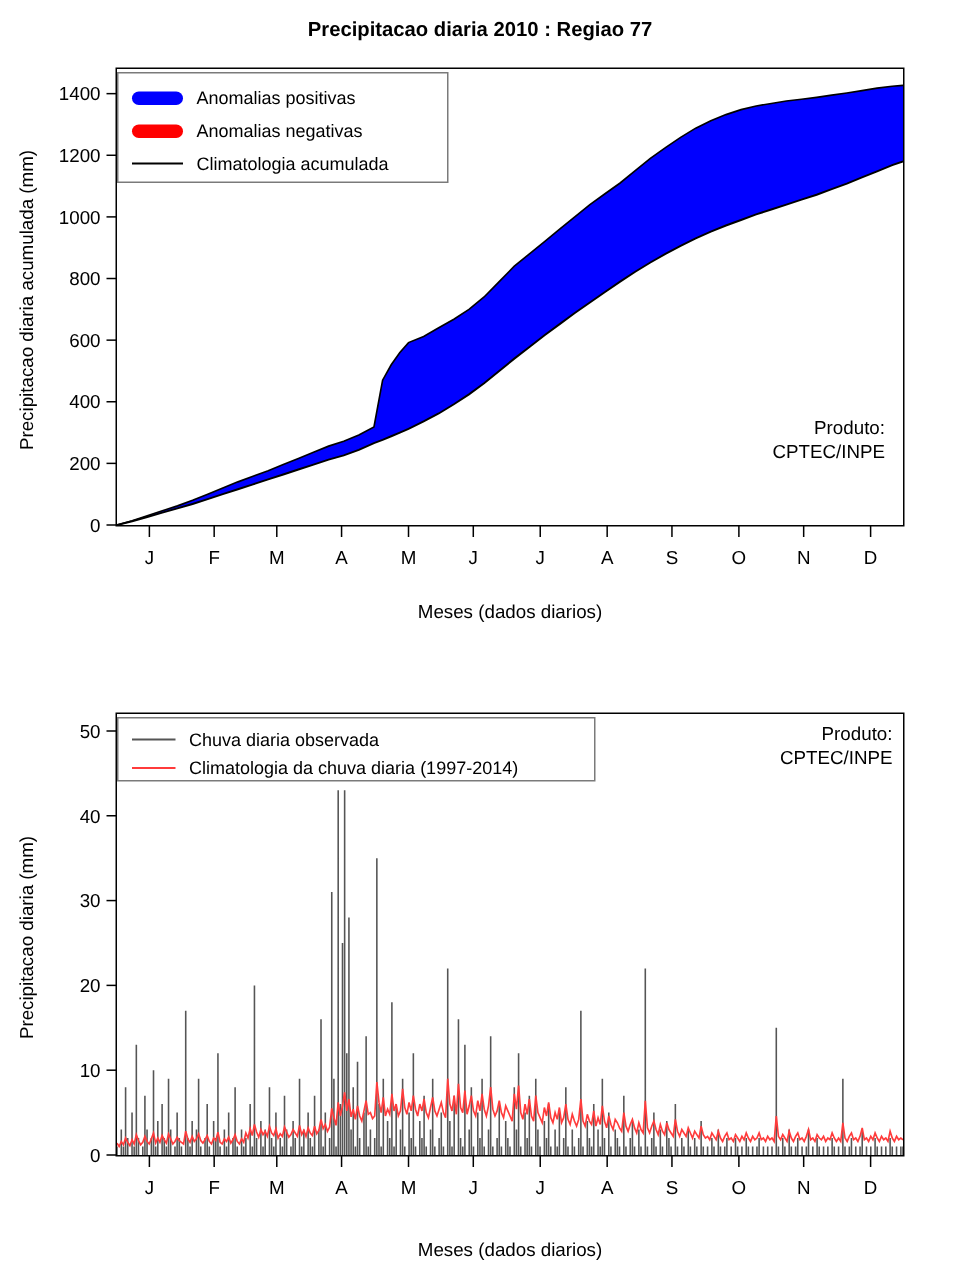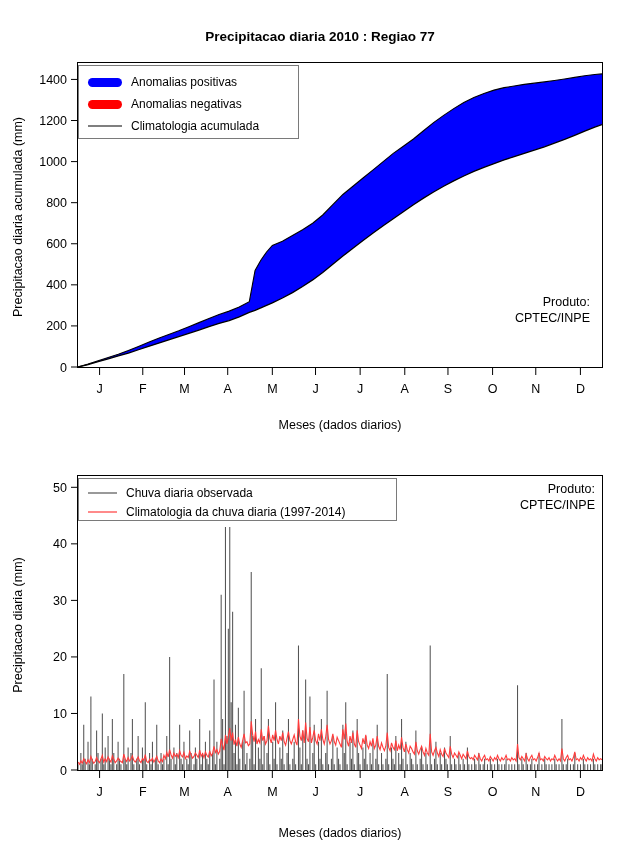--- a/index.html
+++ b/index.html
@@ -1,19 +1,19 @@
 <!DOCTYPE html>
 <html><head>
 <meta charset="utf-8">
 <style>
   html,body{margin:0;padding:0;background:#ffffff;}
   body{width:640px;height:850px;font-family:"Liberation Sans",sans-serif;color:#000;}
   .page{position:relative;width:640px;height:850px;overflow:hidden;}
   .panel{position:absolute;left:0;width:640px;}
-  #panel-top{top:17px;height:425px;}
+  #panel-top{top:0;height:425px;}
   #panel-bottom{top:425px;height:425px;}
   svg{display:block;}
   .ttl{font-family:"Liberation Sans",sans-serif;font-weight:bold;font-size:13.5px;}
   .axlab{font-family:"Liberation Sans",sans-serif;font-size:12.5px;}
   .ticklab{font-family:"Liberation Sans",sans-serif;font-size:12.5px;}
   .leglab{font-family:"Liberation Sans",sans-serif;font-size:12px;}
   .annot{font-family:"Liberation Sans",sans-serif;font-size:12.5px;}
   .frame{fill:none;stroke:#000;stroke-width:1;}
   .legbox{fill:#ffffff;stroke:#7a7a7a;stroke-width:1;}
   .tick{stroke:#000;stroke-width:1;}

